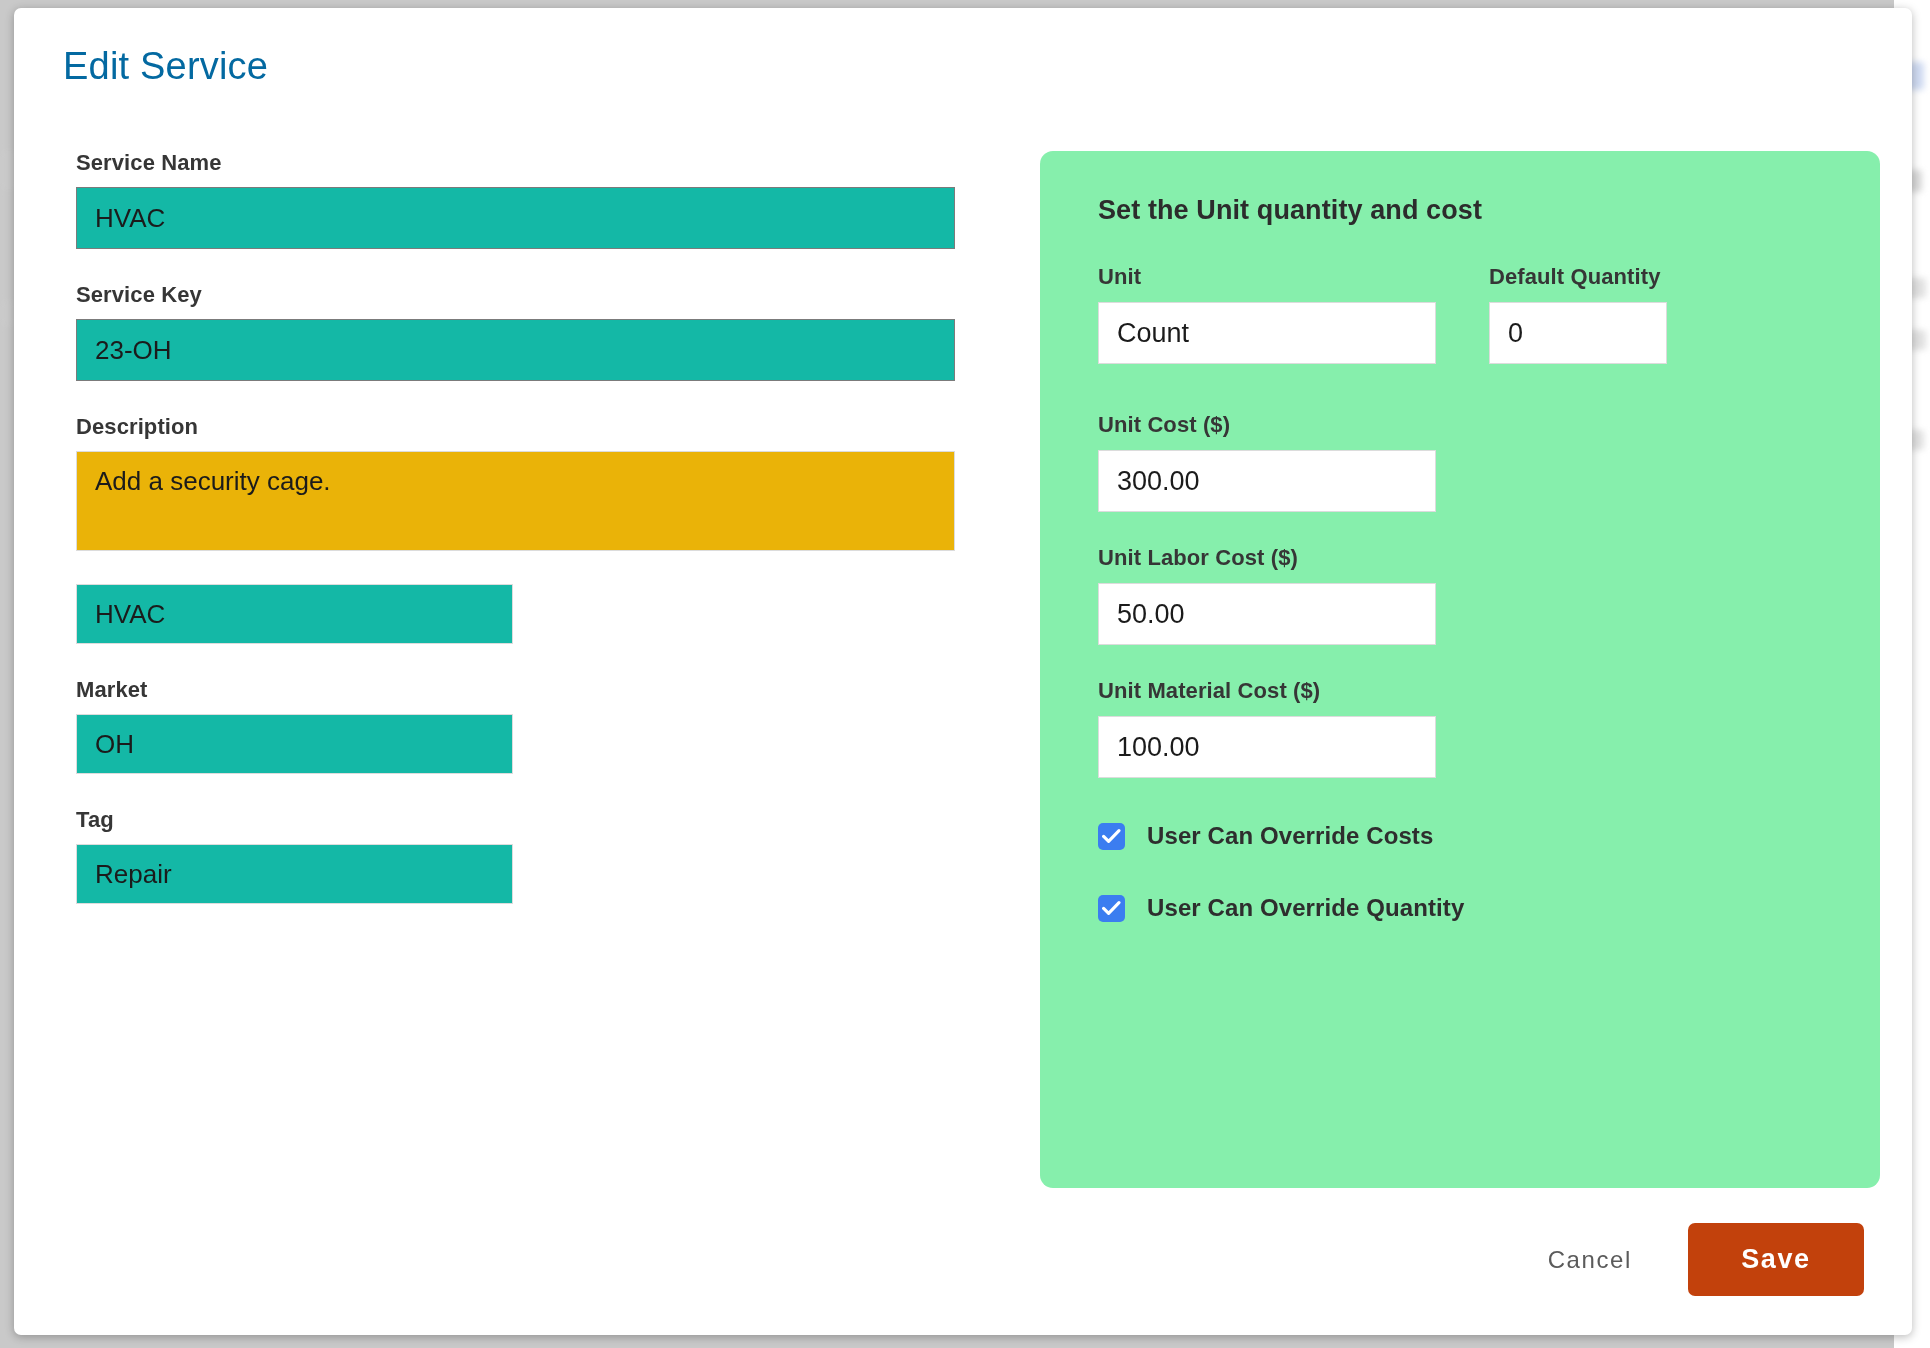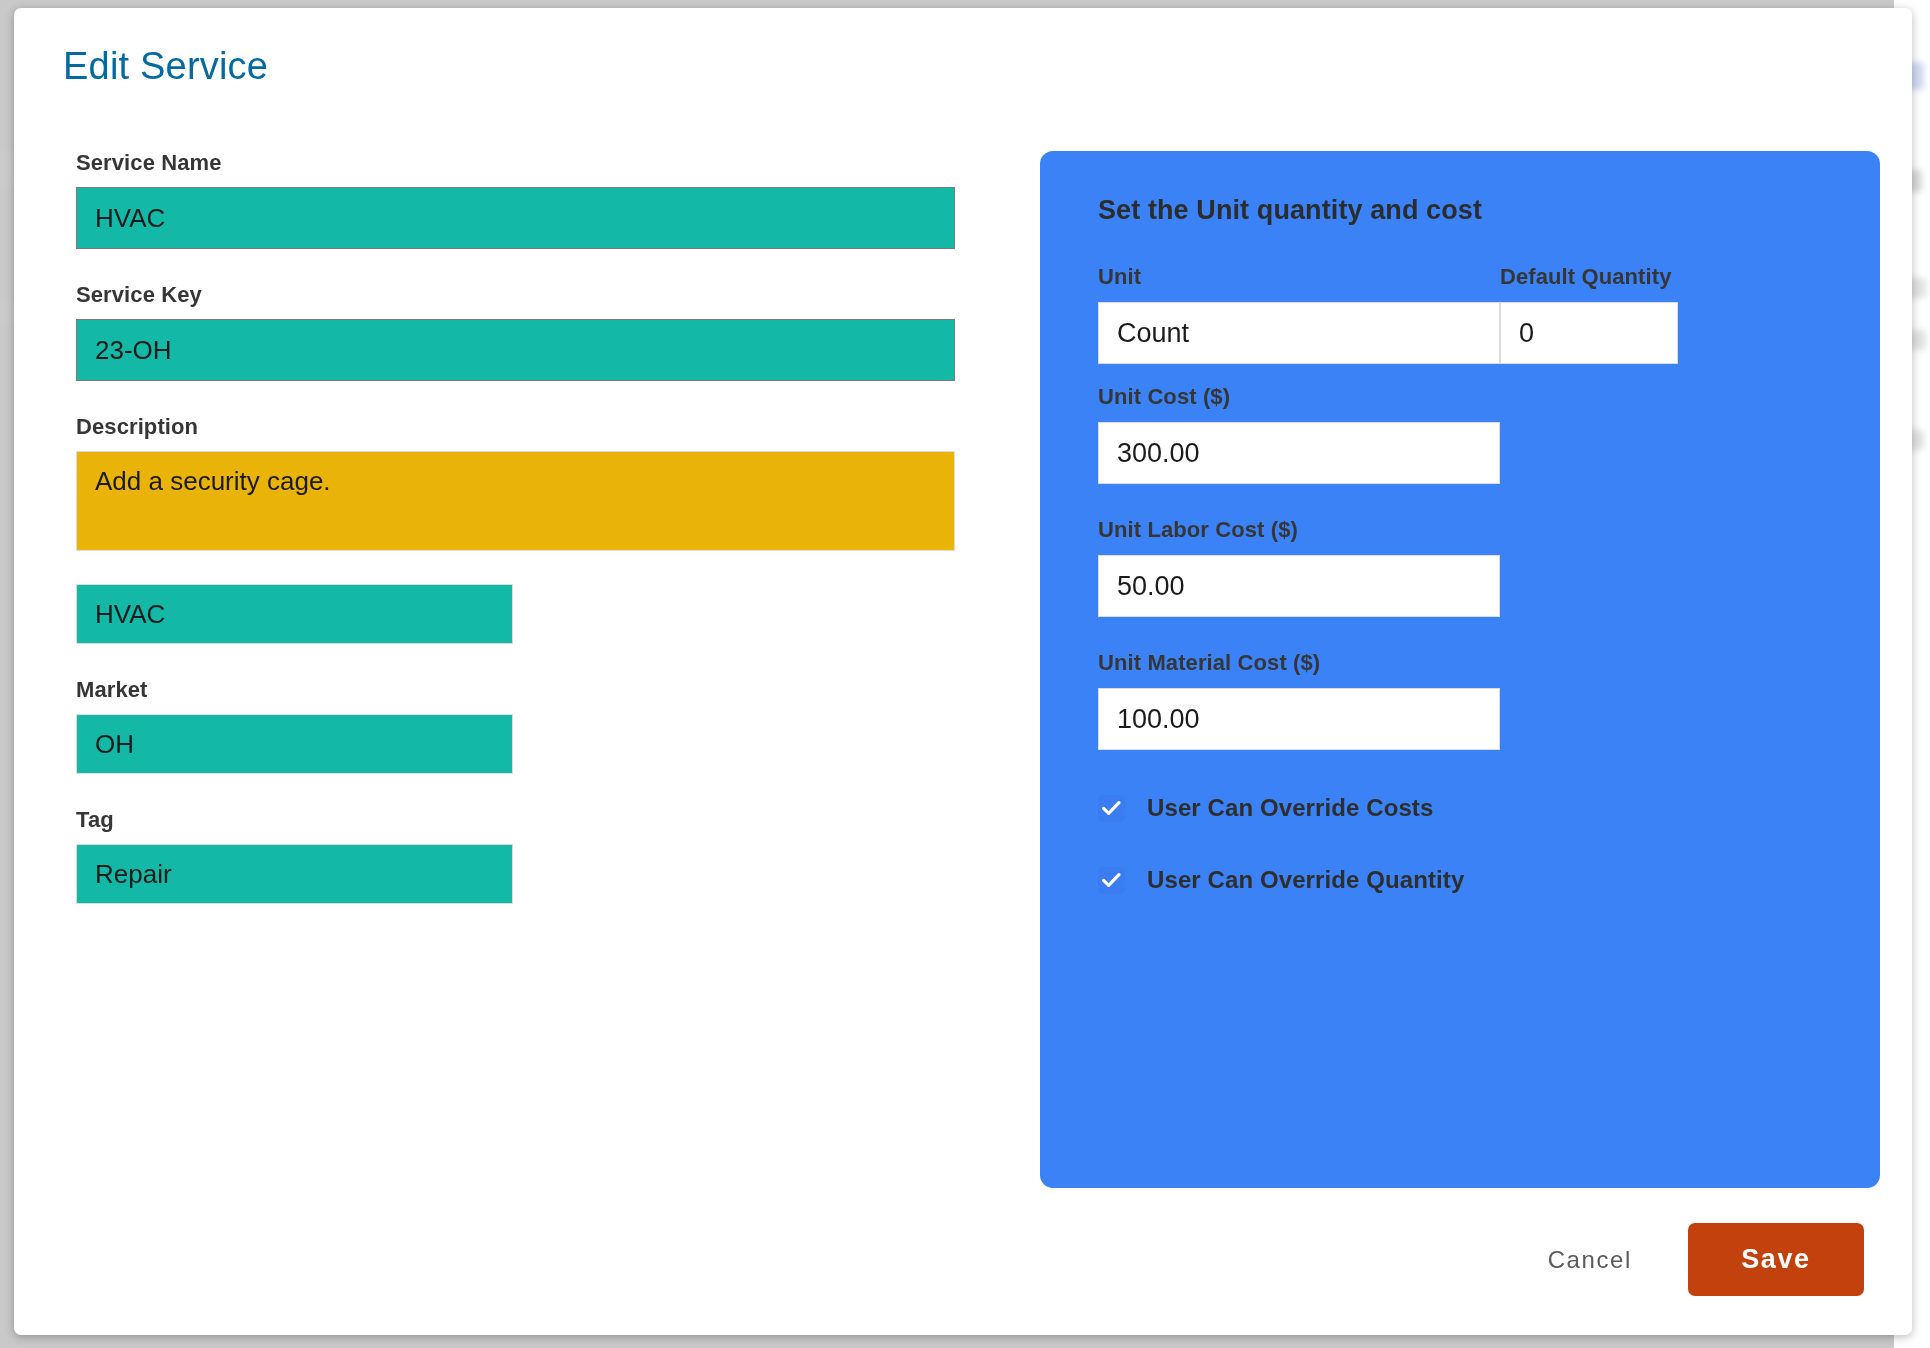--- a/index.html
+++ b/index.html
@@ -120,21 +120,21 @@
 
   .fld { margin-bottom: 33px; }
 
   
   .cost-panel {
     position: absolute;
     left: 1026px;
     top: 143px;
     width: 840px;
     height: 1037px;
-    background: #3b82f6;
+    background: #86efac;
     border-radius: 13px;
     box-sizing: border-box;
   }
   .panel-title {
     position: absolute;
     left: 58px;
     top: 44px;
     font-size: 27px;
     font-weight: bold;
     color: #2c2c2c;
@@ -159,26 +159,27 @@
     box-sizing: border-box;
     border: 1.6px solid #dcdcdc;
     background: #ffffff;
     height: 62px;
     font-size: 27px;
     color: #1b1b1b;
     padding: 0 18px;
     display: flex;
     align-items: center;
   }
-  .pw-main { width: 402px; }
+  .pw-main { width: 338px; }
   .pw-qty  { width: 178px; }
 
   .row-2 {
     display: flex;
-    margin-bottom: 20px;
+    gap: 53px;
+    margin-bottom: 48px;
   }
   .panel-fld { margin-bottom: 33px; }
 
   
   .check-row {
     display: flex;
     align-items: flex-end;
     gap: 22px;
     margin-top: 44px;
   }

